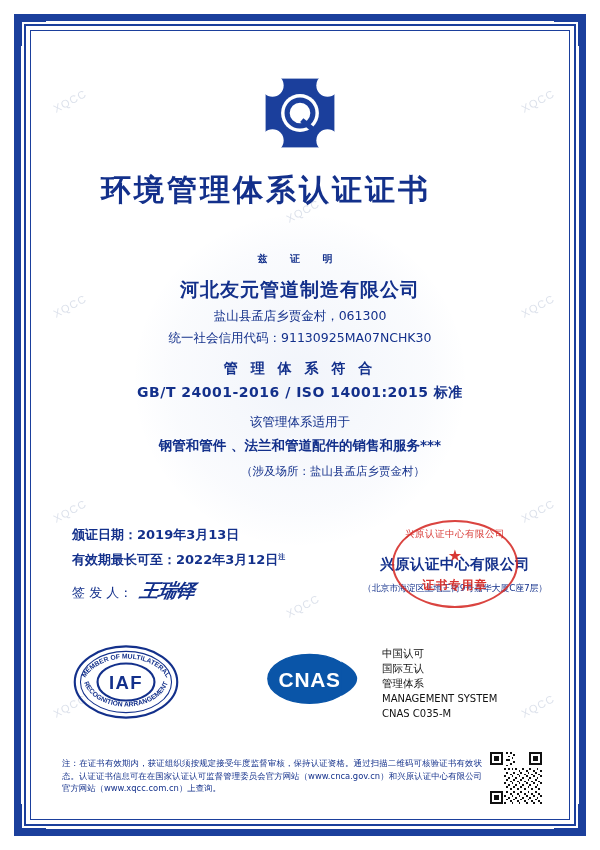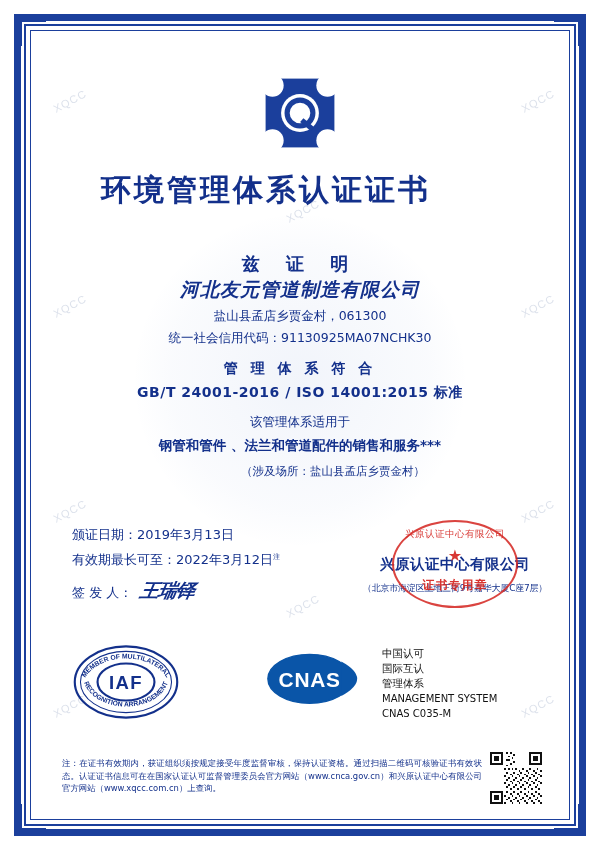--- a/index.html
+++ b/index.html
@@ -110,39 +110,40 @@
   }
 
   .center-line {
     position: absolute;
     left: 0;
     width: 600px;
     text-align: center;
     color: #13308b;
     font-family: "DejaVu Sans", sans-serif;
   }
-  .hereby      { top: 252px; font-size: 18px; font-weight: bold; letter-spacing: 10px; }
-  .company     { top: 277px; font-size: 19px; font-weight: bold; letter-spacing: 1px; font-style: italic; }
+  .hereby      { top: 252px; font-size: 10px; font-weight: bold; letter-spacing: 10px; font-family: Liberation Serif, serif; }
+  .company     { top: 277px; font-size: 19px; font-weight: bold; letter-spacing: 1px; }
   .address     { top: 308px; font-size: 12.5px; }
   .credit-code { top: 330px; font-size: 12.5px; }
   .conform     { top: 360px; font-size: 14px; font-weight: bold; letter-spacing: 4px; }
   .standards   { top: 384px; font-size: 14px; font-weight: bold; letter-spacing: 0.5px; }
   .scope-head  { top: 414px; font-size: 12.5px; }
   .scope-body  { top: 437px; font-size: 13.5px; font-weight: bold; }
   .scope-site  { top: 464px; font-size: 11.5px; margin-left: 33px; }
 
   
   .dates {
     position: absolute;
     left: 72px;
     top: 523px;
     color: #13308b;
     font-family: "DejaVu Sans", sans-serif;
     font-size: 13px;
     line-height: 23px;
+    font-weight: bold;
   }
   .dates .row { white-space: nowrap; }
   .sign-row {
     position: absolute;
     left: 72px;
     top: 578px;
     color: #13308b;
     font-family: "DejaVu Sans", sans-serif;
     font-size: 13px;
   }

